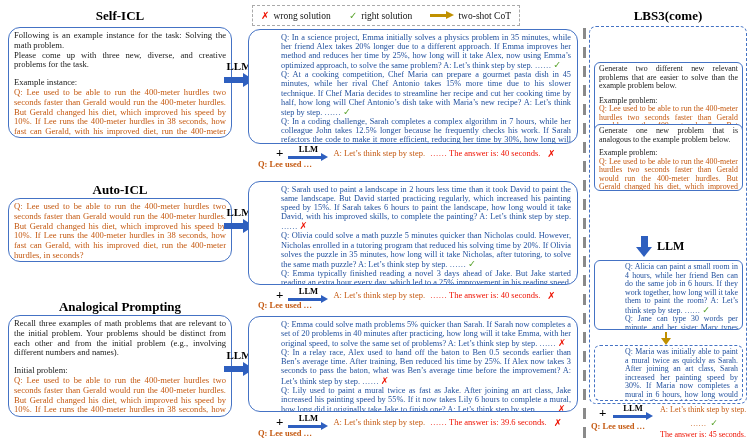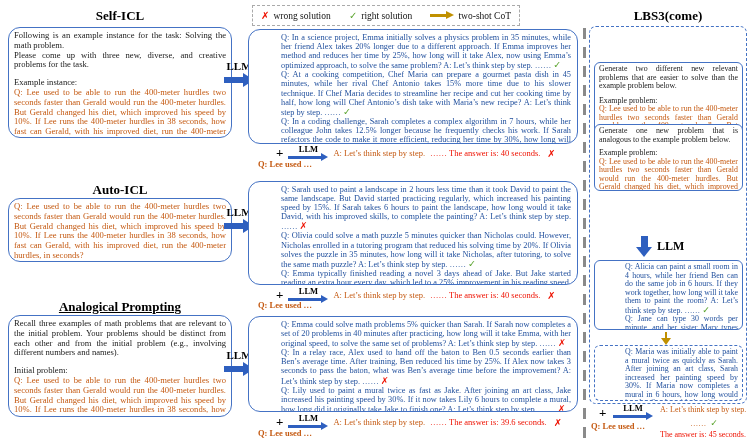--- a/index.html
+++ b/index.html
@@ -108,21 +108,21 @@
     <div class="spacer"></div>
     <div class="black">Example instance:</div>
     <div class="orange">Q: Lee used to be able to run the 400-meter hurdles two seconds faster than Gerald would run the 400-meter hurdles.  But Gerald changed his diet, which improved his speed by 10%.  If Lee runs the 400-meter hurdles in 38 seconds, how fast can Gerald, with his improved diet, run the 400-meter hurdles, in seconds?</div>
   </div>
 
   <div class="col-title" style="left:8px;top:182px;width:224px;">Auto-ICL</div>
   <div class="pbox left-box" style="left:8px;top:198px;width:224px;height:64px;">
     <div class="orange">Q: Lee used to be able to run the 400-meter hurdles two seconds faster than Gerald would run the 400-meter hurdles.  But Gerald changed his diet, which improved his speed by 10%.  If Lee runs the 400-meter hurdles in 38 seconds, how fast can Gerald, with his improved diet, run the 400-meter hurdles, in seconds?</div>
   </div>
 
-  <div class="col-title" style="left:8px;top:299px;width:224px;text-decoration:underline;">Analogical Prompting</div>
+  <div class="col-title" style="left:8px;top:299px;width:224px;">Analogical Prompting</div>
   <div class="pbox left-box" style="left:8px;top:315px;width:224px;height:102px;">
     <div class="black">Recall three examples of math problems that are relevant to the initial problem.  Your problems should be distinct from each other and from the initial problem (e.g., involving different numbers and names).</div>
     <div class="spacer"></div>
     <div class="black">Initial problem:</div>
     <div class="orange">Q: Lee used to be able to run the 400-meter hurdles two seconds faster than Gerald would run the 400-meter hurdles.  But Gerald changed his diet, which improved his speed by 10%.  If Lee runs the 400-meter hurdles in 38 seconds, how fast can Gerald, with his improved diet, run the 400-meter hurdles, in seconds?</div>
   </div>
 
   <div class="llm-gap" style="top:60px;">
     <div class="llm-gap-label">LLM</div>
     <div class="block-arrow-right">
@@ -200,21 +200,21 @@
   <div class="followup" style="left:258px;top:300px;">Q: Lee used …</div>
 
   <div class="pbox mid-box" style="top:316px;height:96px;">
     <span class="q">
       <span>Q: Emma could solve math problems 5% quicker than Sarah. If Sarah now completes a set of 20 problems in 40 minutes after practicing, how long will it take Emma, with her original speed, to solve the same set of problems? A: Let’s think step by step. ……</span><span class="mark" data-m="✗">✗</span>
     </span>
     <span class="q">
       <span>Q: In a relay race, Alex used to hand off the baton to Ben 0.5 seconds earlier than Ben’s average time. After training, Ben reduced his time by 25%. If Alex now takes 3 seconds to pass the baton, what was Ben’s average time before the improvement? A: Let’s think step by step. ……</span><span class="mark" data-m="✗">✗</span>
     </span>
     <span class="q">
-      <span>Q: Lily used to paint a mural twice as fast as Jake. After joining an art class, Jake increased his painting speed by 30%. If it now takes Lily 6 hours to complete a mural, how long did it originally take Jake to finish one? A: Let’s think step by step. ……</span><span class="mark" data-m="✗">✗</span>
+      <span>Q: Lily used to paint a mural twice as fast as Jake. After joining an art class, Jake increased his painting speed by 55%. If it now takes Lily 6 hours to complete a mural, how long did it originally take Jake to finish one? A: Let’s think step by step. ……</span><span class="mark" data-m="✗">✗</span>
     </span>
   </div>
 
   <div class="mid-row" style="top:414px;">
     <span class="plus" style="margin-left:28px;">+</span>
     <span class="llm-sm">
       <span class="llm-sm-label">LLM</span>
       <span class="arrow-sm">
           <span class="shaft"></span>
           <span class="head"></span>

